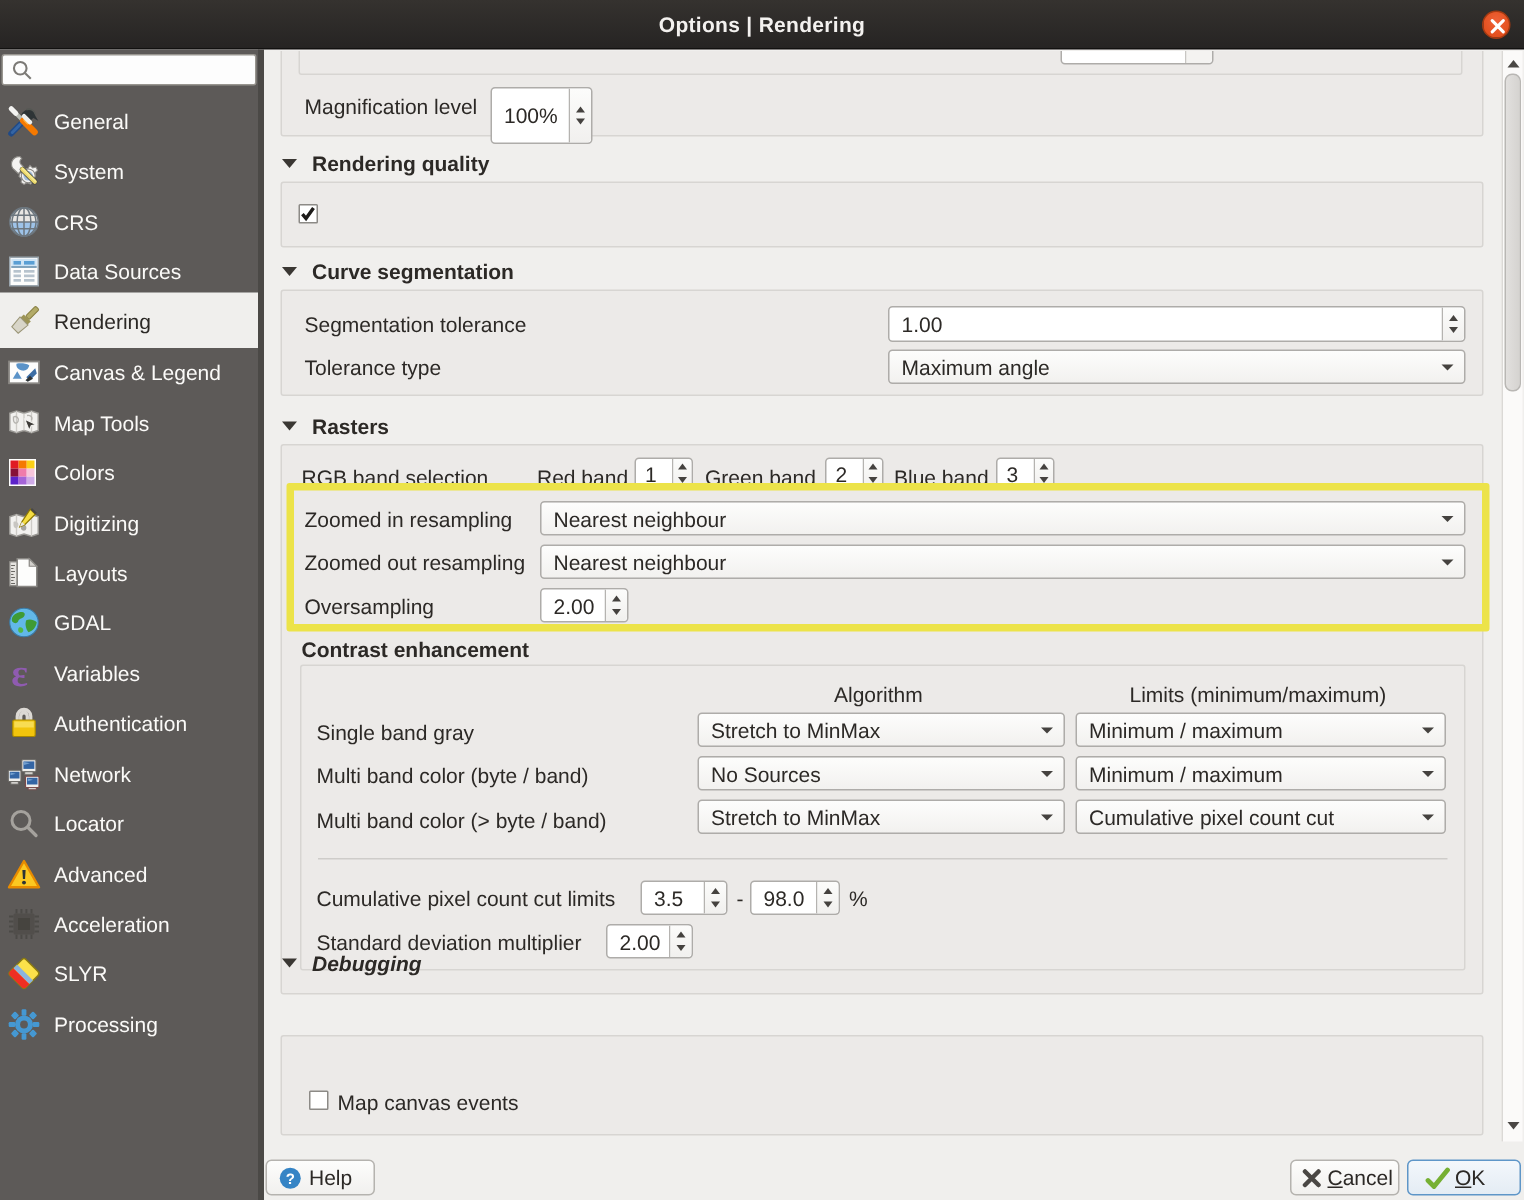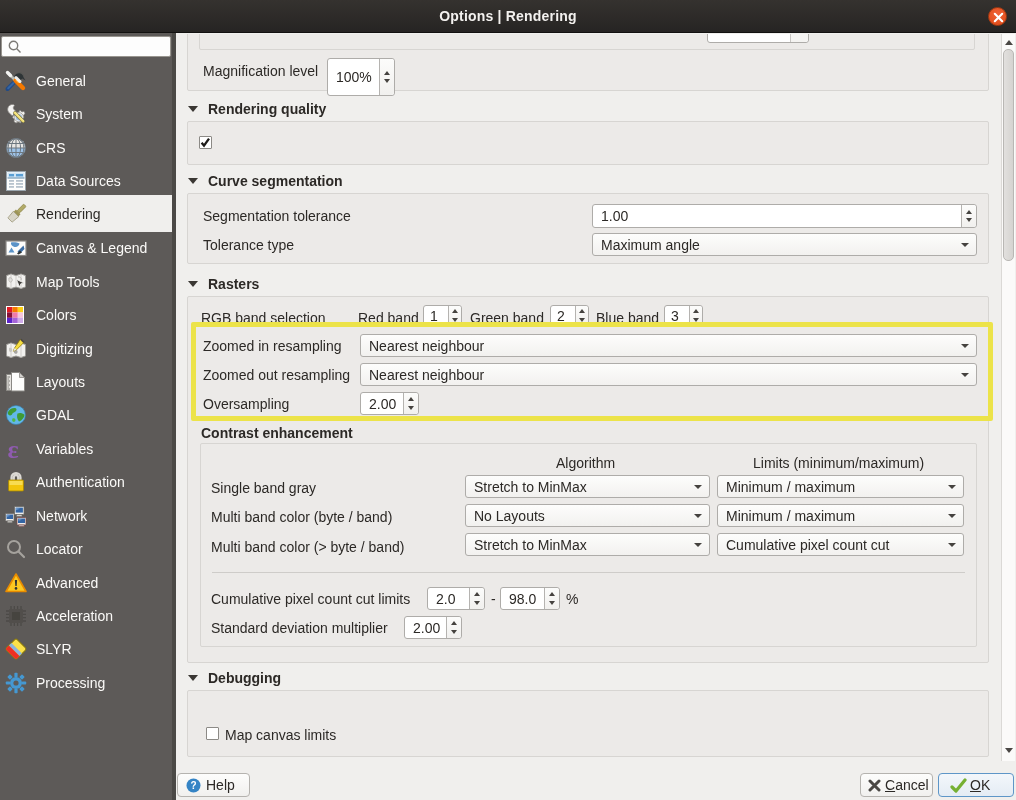--- a/index.html
+++ b/index.html
@@ -392,21 +392,21 @@
       <span class="v">Stretch to MinMax</span>
       <span class="arr"></span>
     </div>
   <div class="combo" style="left:539px; top:441px; width:247px; height:23px;">
       <span class="v">Minimum / maximum</span>
       <span class="arr"></span>
     </div>
 
   <div class="lab" style="left:33px; top:475px;">Multi band color (byte / band)</div>
   <div class="combo" style="left:287px; top:470px; width:245px; height:23px;">
-      <span class="v">No Layouts</span>
+      <span class="v">No Sources</span>
       <span class="arr"></span>
     </div>
   <div class="combo" style="left:539px; top:470px; width:247px; height:23px;">
       <span class="v">Minimum / maximum</span>
       <span class="arr"></span>
     </div>
 
   <div class="lab" style="left:33px; top:505px;">Multi band color (&gt; byte / band)</div>
   <div class="combo" style="left:287px; top:499px; width:245px; height:23px;">
       <span class="v">Stretch to MinMax</span>
@@ -414,21 +414,21 @@
     </div>
   <div class="combo" style="left:539px; top:499px; width:247px; height:23px;">
       <span class="v">Cumulative pixel count cut</span>
       <span class="arr"></span>
     </div>
 
   <div style="position:absolute; left:34px; top:538px; width:753px; height:1px; background:#ceccc9;"></div>
 
   <div class="lab" style="left:33px; top:557px;">Cumulative pixel count cut limits</div>
   <div class="inp" style="left:249px; top:553px; width:58px; height:23px;">
-      <span class="v">2.0</span>
+      <span class="v">3.5</span>
       <span class="spin">
         <span class="up"></span>
         <span class="dn"></span>
       </span>
     </div>
   <div class="lab" style="left:313px; top:557px;">-</div>
   <div class="inp" style="left:322px; top:553px; width:60px; height:23px;">
       <span class="v">98.0</span>
       <span class="spin">
         <span class="up"></span>
@@ -439,24 +439,24 @@
 
   <div class="lab" style="left:33px; top:586px;">Standard deviation multiplier</div>
   <div class="inp" style="left:226px; top:582px; width:58px; height:23px;">
       <span class="v">2.00</span>
       <span class="spin">
         <span class="up"></span>
         <span class="dn"></span>
       </span>
     </div>
 
-  <div class="sechdr" style="top:637px;"><span class="tri"></span><span class="t">Debugging</span></div>
+  <div class="sechdr" style="top:601px;font-style:italic;"><span class="tri"></span><span class="t">Debugging</span></div>
   <div class="frame" style="top:656px; width:802px; height:67px;"></div>
   <div class="cb" style="left:28px; top:693px;"></div>
-  <div class="lab" style="left:47px; top:693px;">Map canvas limits</div>
+  <div class="lab" style="left:47px; top:693px;">Map canvas events</div>
 </div>
 
 <div id="sbar" class="abs">
   <span class="sarr" style="top:6px; border-bottom:5px solid #4a4744;"></span>
   <div id="sbhandle" style="top:15px; height:212px;"></div>
   <span class="sarr" style="bottom:8px; border-top:5px solid #4a4744;"></span>
 </div>
 
 <div class="btn" style="left:177px; top:773px; width:73px;">
     <svg width="15" height="15" viewBox="0 0 15 15" style="position:absolute;left:8px;top:4px">

